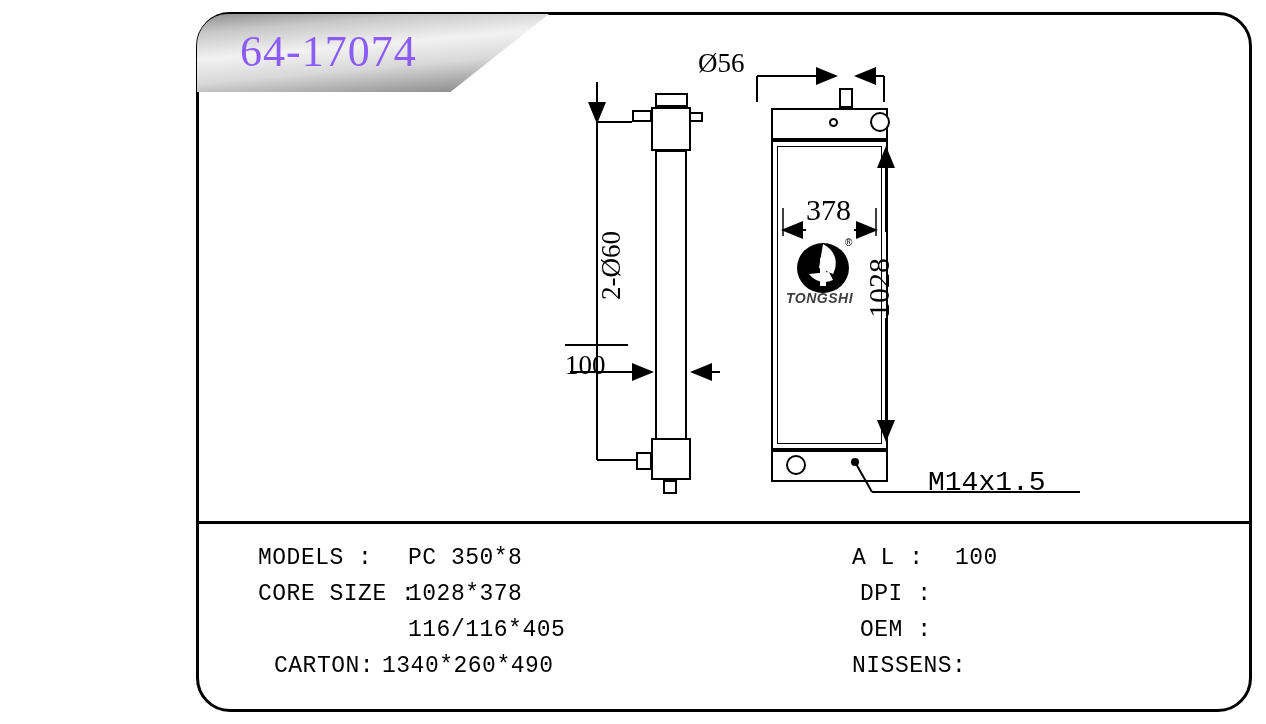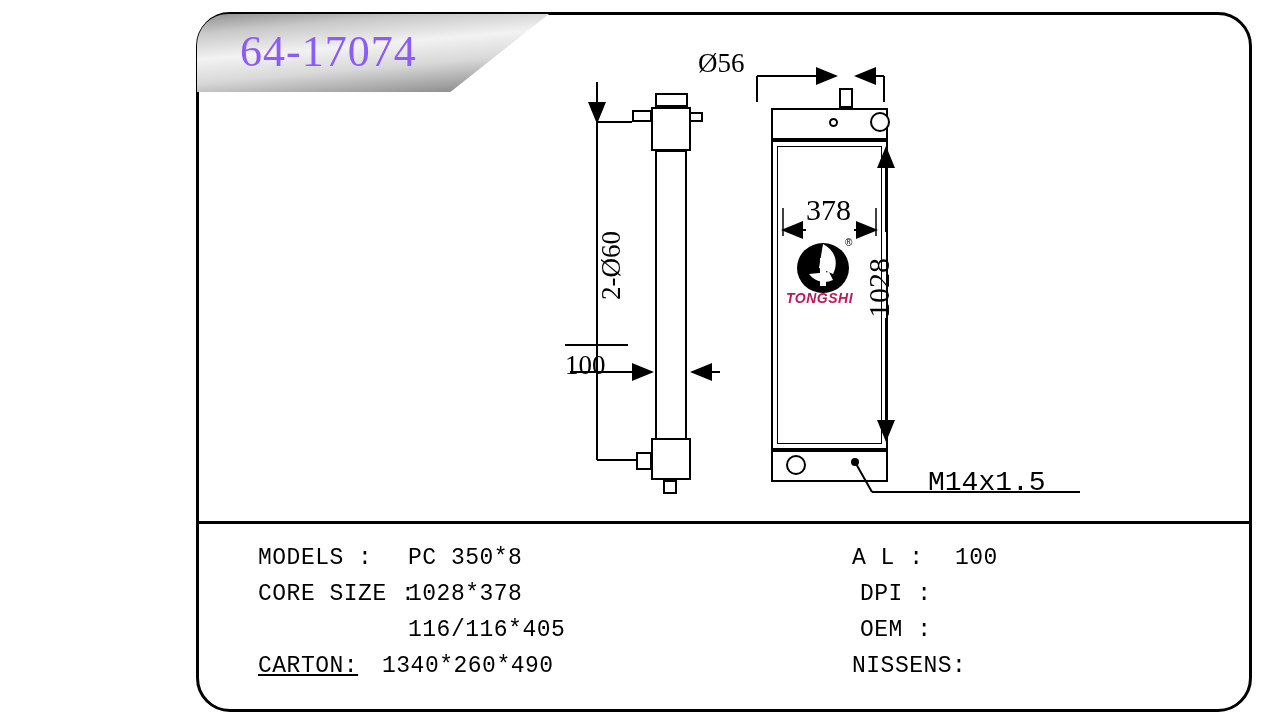--- a/index.html
+++ b/index.html
@@ -238,21 +238,21 @@
   }
   .logo-text {
     position: absolute;
     left: 786px;
     top: 290px;
     font-family: "Liberation Sans", sans-serif;
     font-weight: bold;
     font-style: italic;
     font-size: 14px;
     letter-spacing: 0.5px;
-    color: #be185d;
+    color: #404040;
   }
   .logo-reg {
     position: absolute;
     left: 845px;
     top: 237px;
     font-family: "Liberation Sans", sans-serif;
     font-size: 10px;
     color: #000;
   }
 
@@ -349,21 +349,21 @@
   <div class="dimtext" style="left:928px; top:467px; font-size:28px; font-family:'Liberation Mono', monospace;">M14x1.5</div>
 
   <div class="spec" style="left:258px; top:545px;">MODELS :</div>
   <div class="spec" style="left:408px; top:545px;">PC 350*8</div>
 
   <div class="spec" style="left:258px; top:581px;">CORE SIZE :</div>
   <div class="spec" style="left:408px; top:581px;">1028*378</div>
 
   <div class="spec" style="left:408px; top:617px;text-align:center;">116/116*405</div>
 
-  <div class="spec" style="left:258px; top:653px;text-decoration:underline;">CARTON:</div>
+  <div class="spec" style="left:274px; top:653px;">CARTON:</div>
   <div class="spec" style="left:382px; top:653px;">1340*260*490</div>
 
   <div class="spec" style="left:852px; top:545px;">A L :</div>
   <div class="spec" style="left:955px; top:545px;">100</div>
 
   <div class="spec" style="left:860px; top:581px;">DPI :</div>
   <div class="spec" style="left:955px; top:581px;"></div>
 
   <div class="spec" style="left:860px; top:617px;">OEM :</div>
   <div class="spec" style="left:955px; top:617px;"></div>

